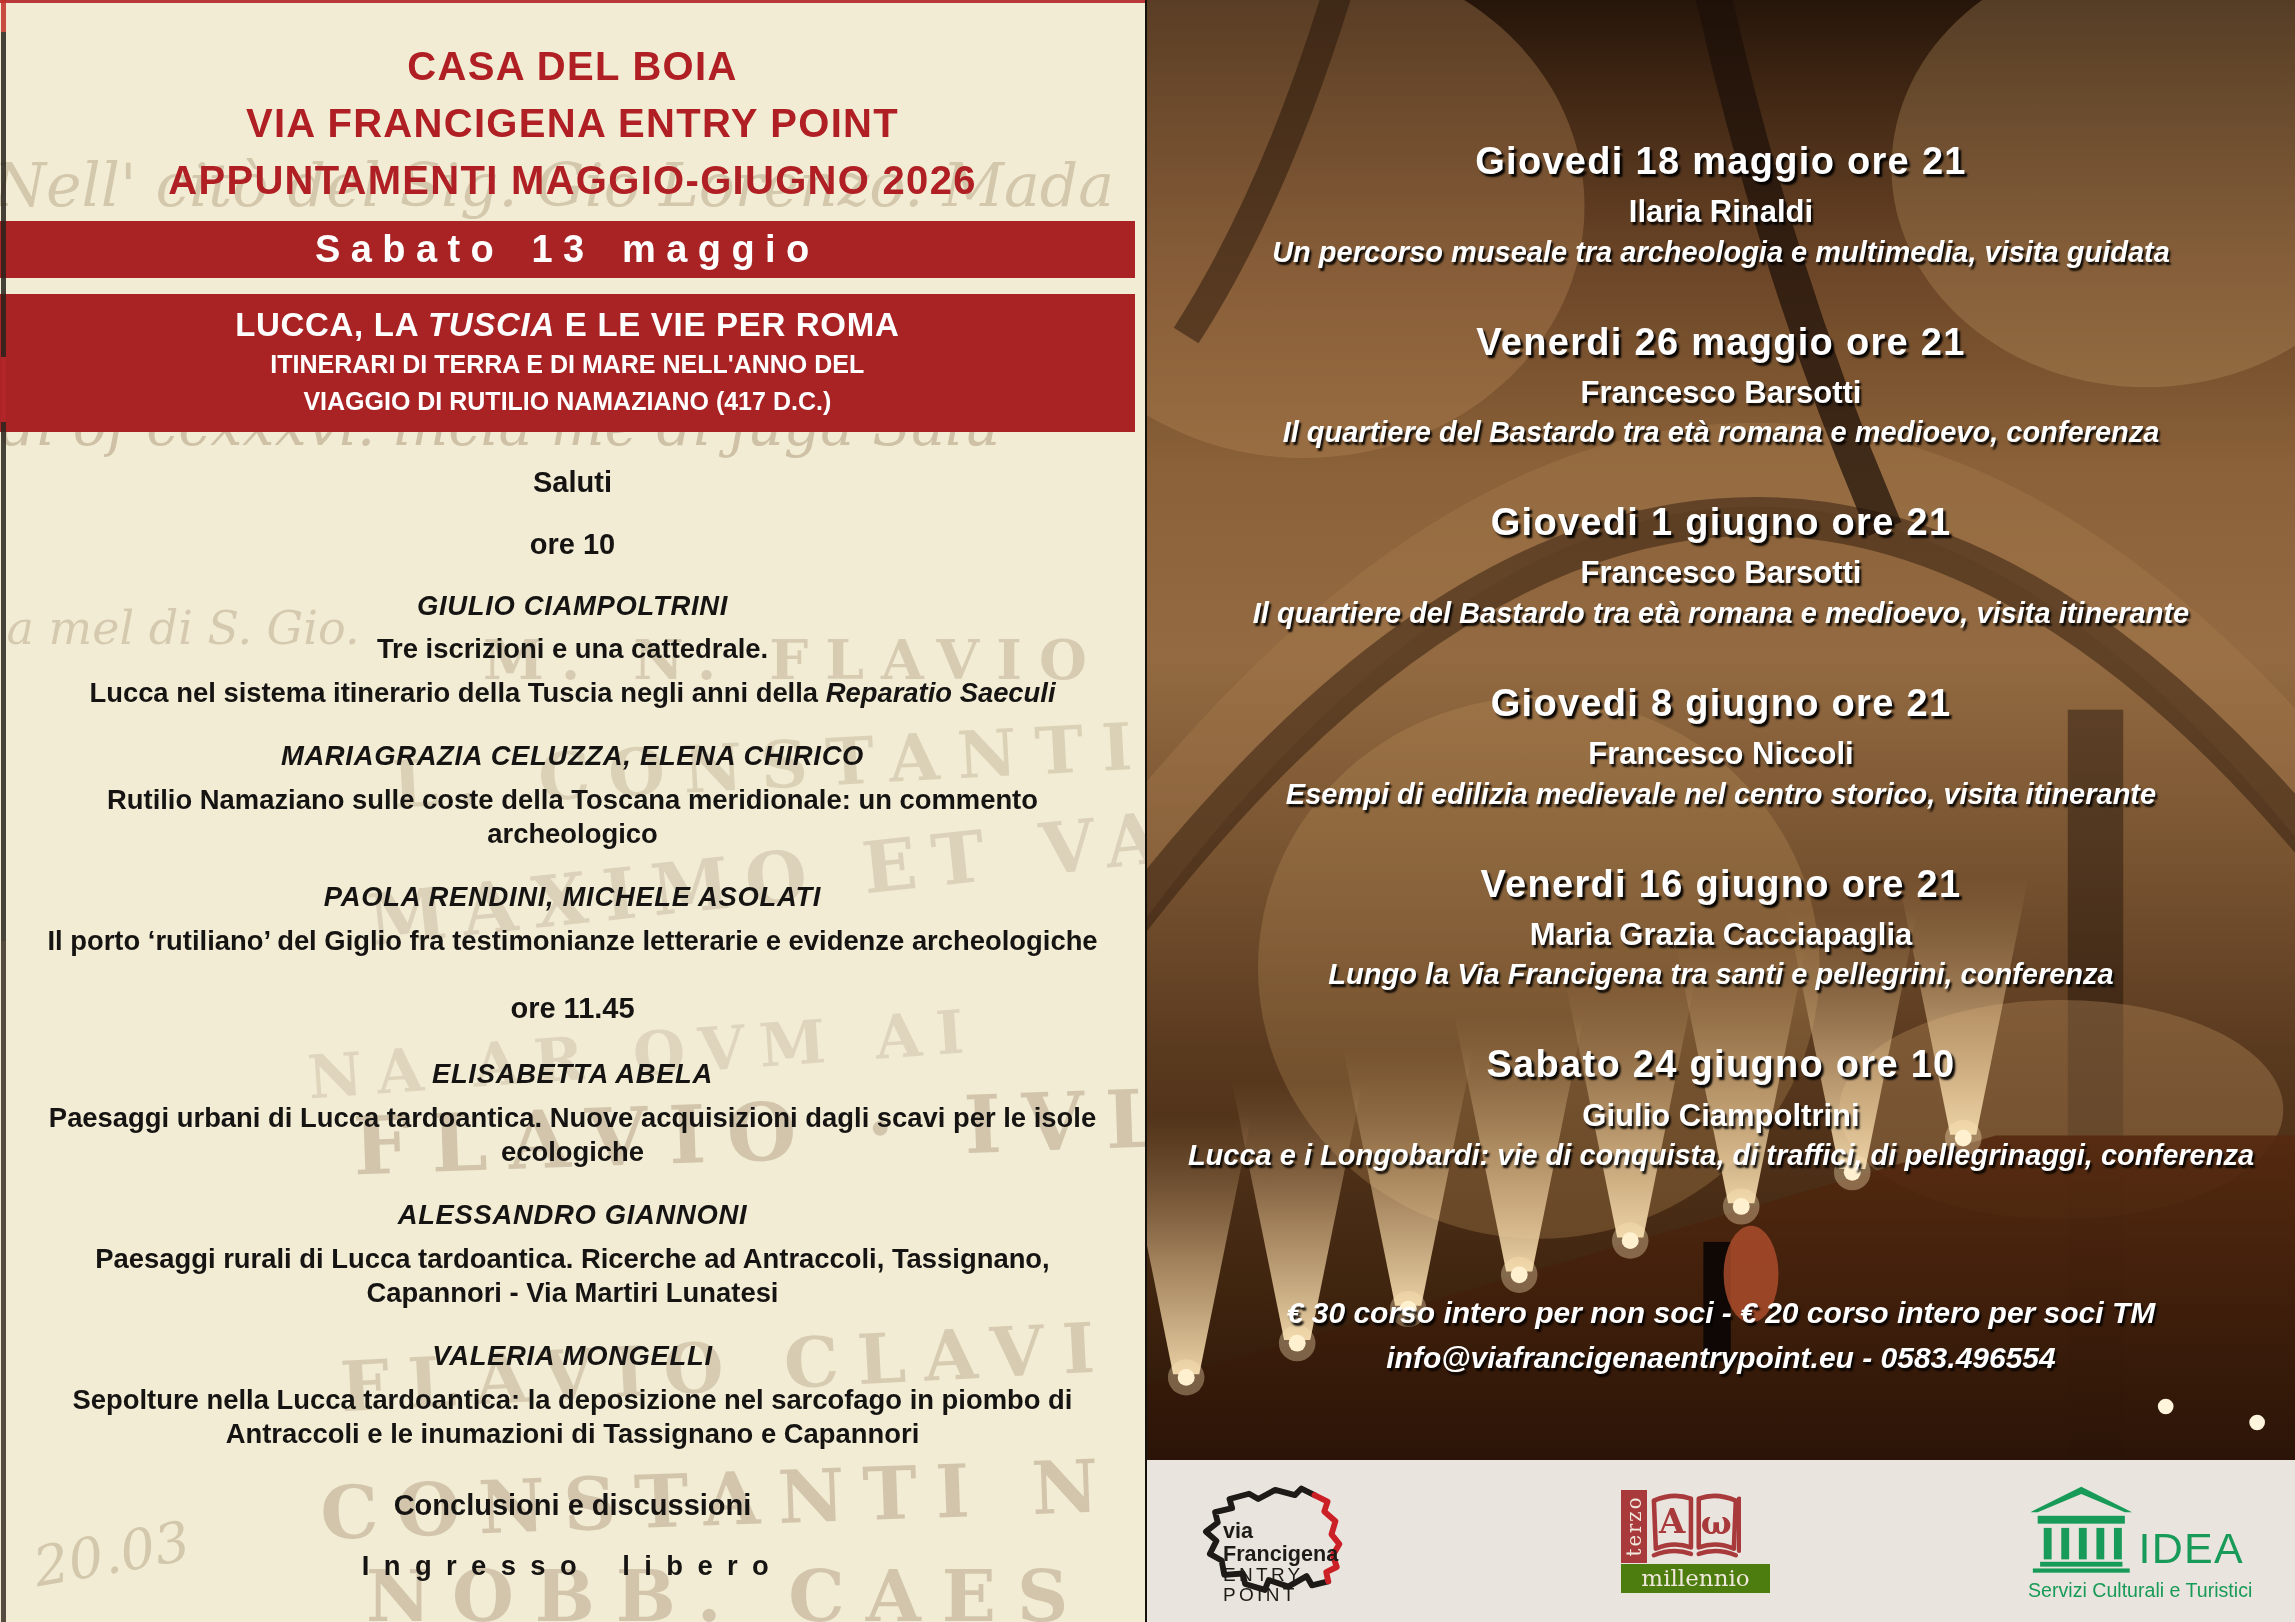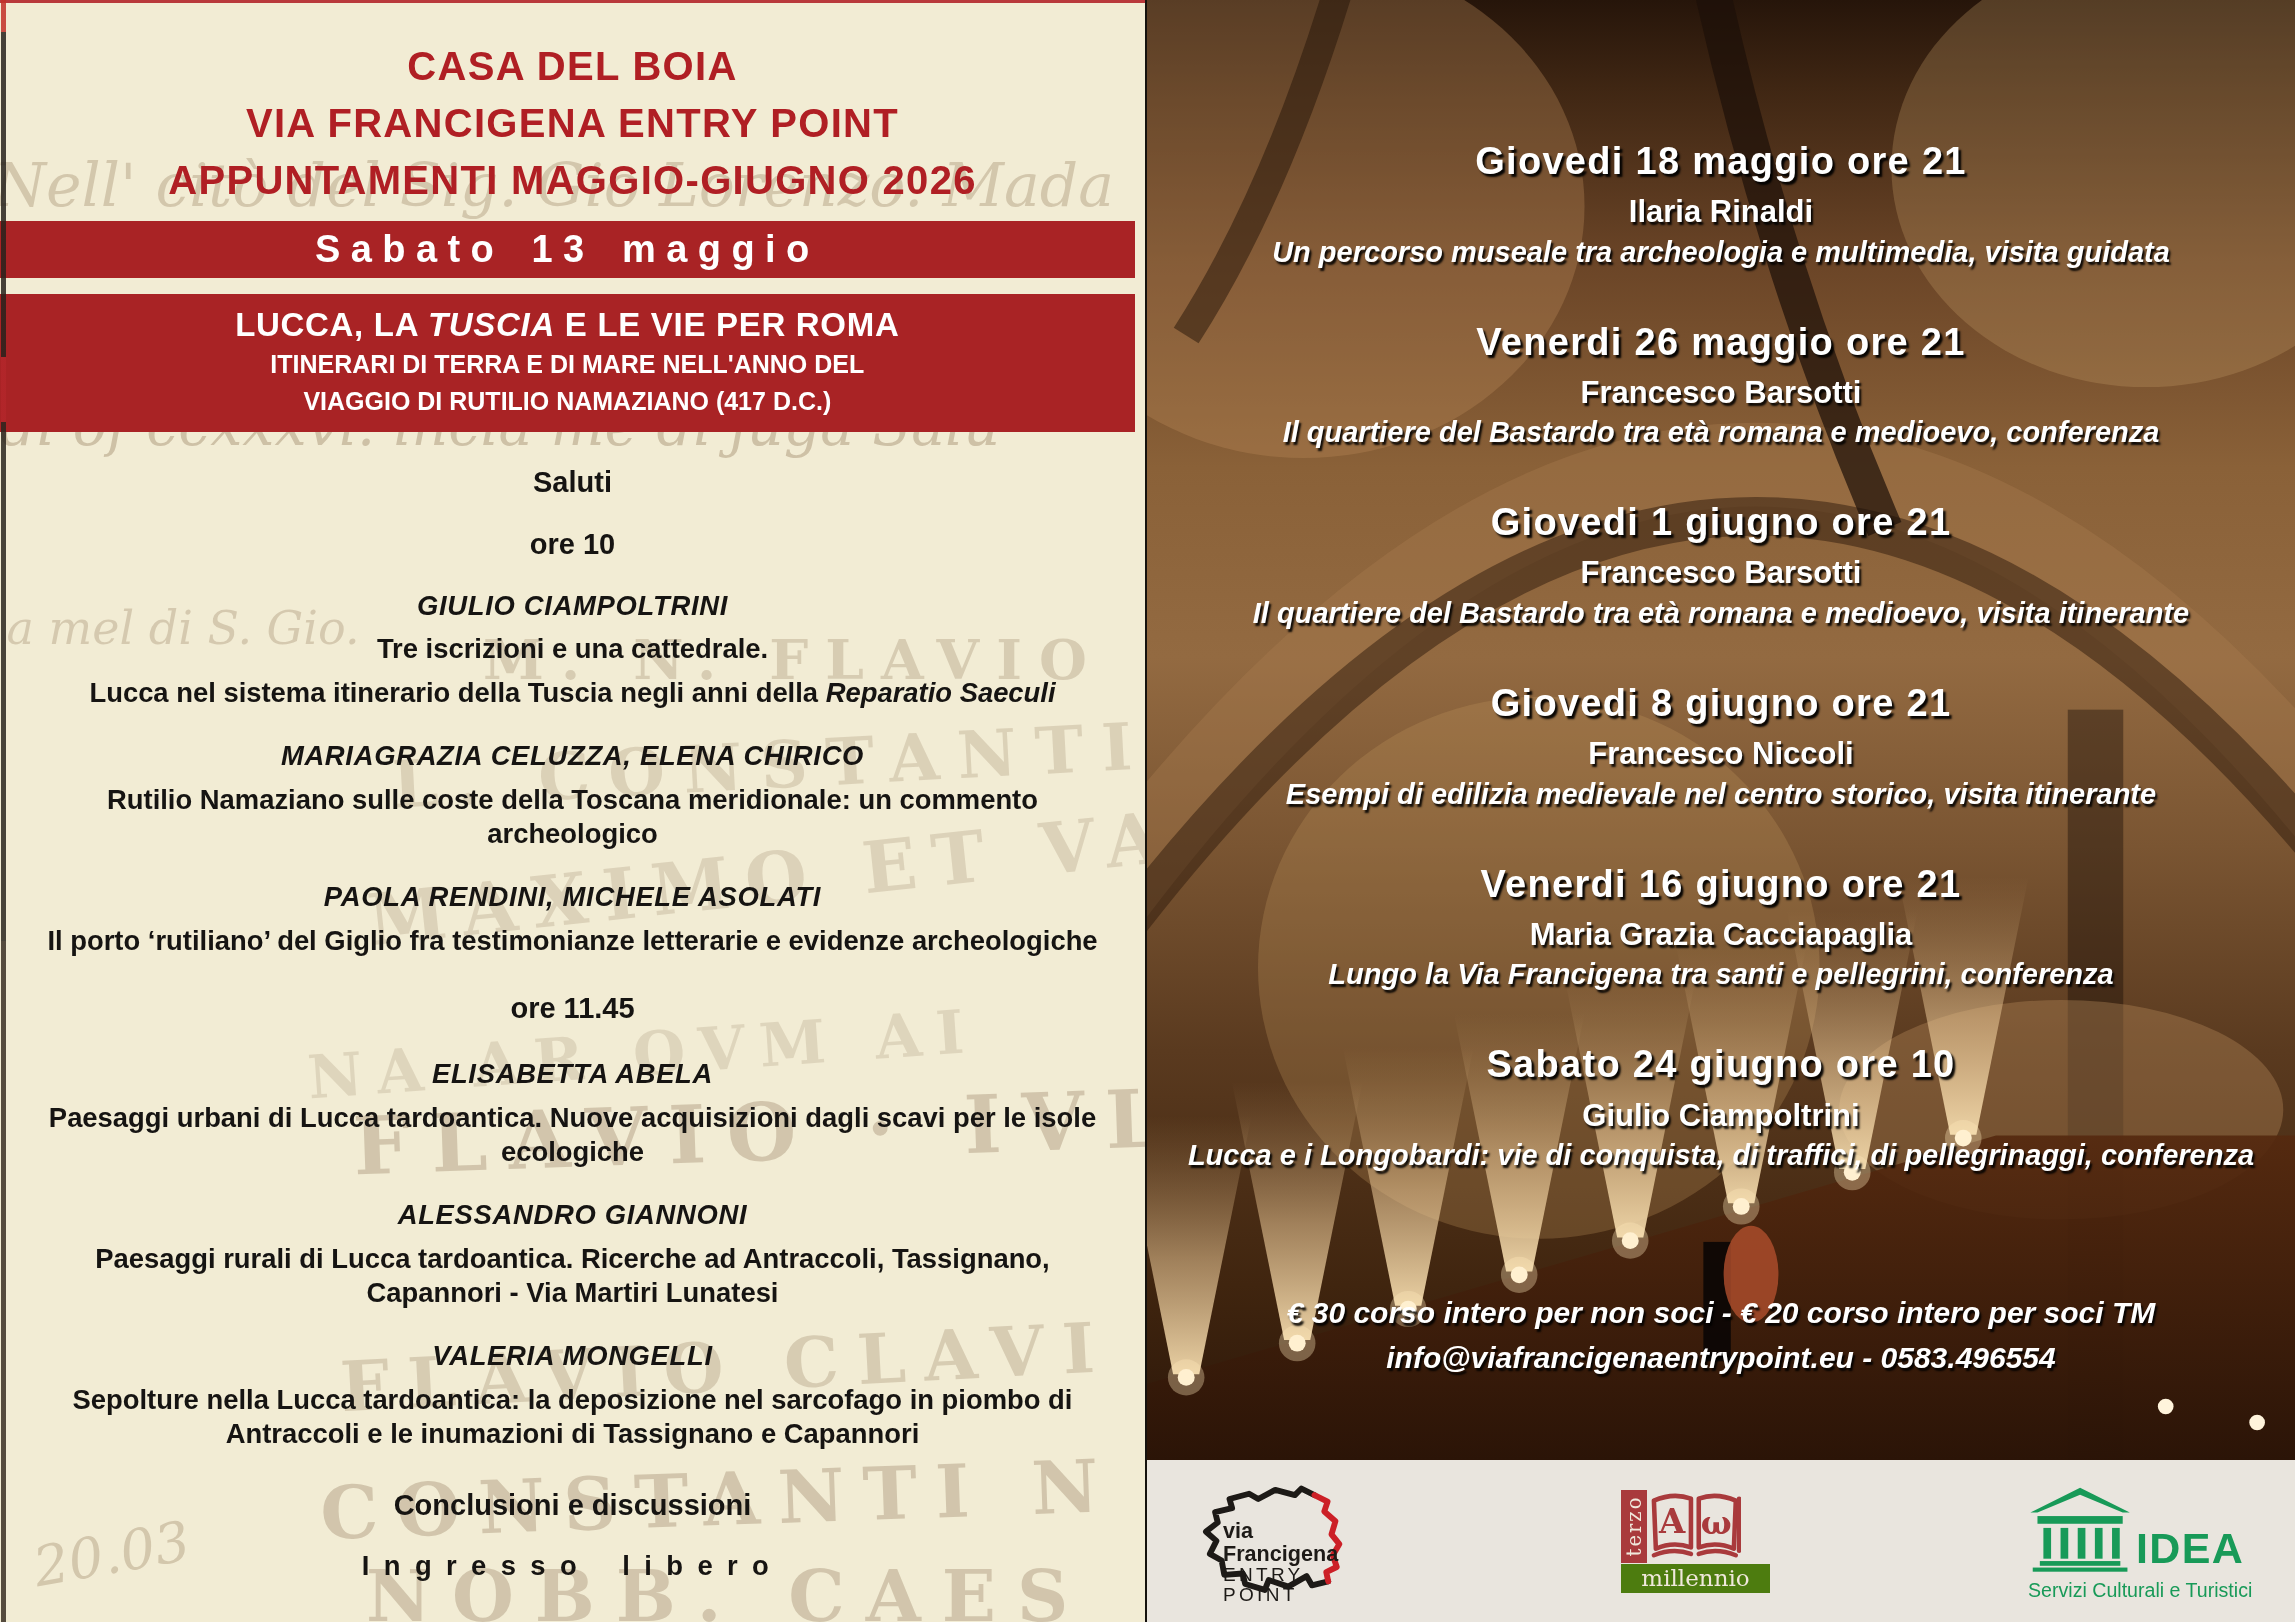--- a/index.html
+++ b/index.html
@@ -62,21 +62,21 @@
   .tm-bar-v{position:absolute;left:0;top:0;width:26px;height:73px;background:#a93a3c;}
   .tm-terzo{position:absolute;left:-23.5px;top:23.5px;width:73px;height:26px;transform:rotate(-90deg);
             color:#f0e8dc;font-family:"DejaVu Serif",serif;font-size:19.6px;letter-spacing:2px;
             text-align:center;line-height:26px;}
   .tm-book{position:absolute;left:29px;top:0;}
   .tm-bar-h{position:absolute;left:0;top:74px;width:149px;height:29px;background:#4d7c0f;
             color:#f0e8dc;font-family:"DejaVu Serif",serif;font-size:23px;line-height:29px;text-align:center;}
   
   .idea-logo{width:216px;height:121px;}
   .idea-row{display:flex;align-items:flex-end;}
-  .idea-name{color:#189a58;font-size:43px;font-weight:bold;letter-spacing:1.3px;line-height:1;
+  .idea-name{color:#189a58;font-size:43px;font-weight:normal;letter-spacing:1.3px;line-height:1;
              margin-left:3.9px;margin-bottom:6.5px;}
   .idea-sub{color:#189a58;font-size:19.6px;margin-top:2.6px;white-space:nowrap;}
 </style>
 </head>
 <body>
 
 <div class="poster">
 
   <div class="left">
     <div class="edge-top"></div>

